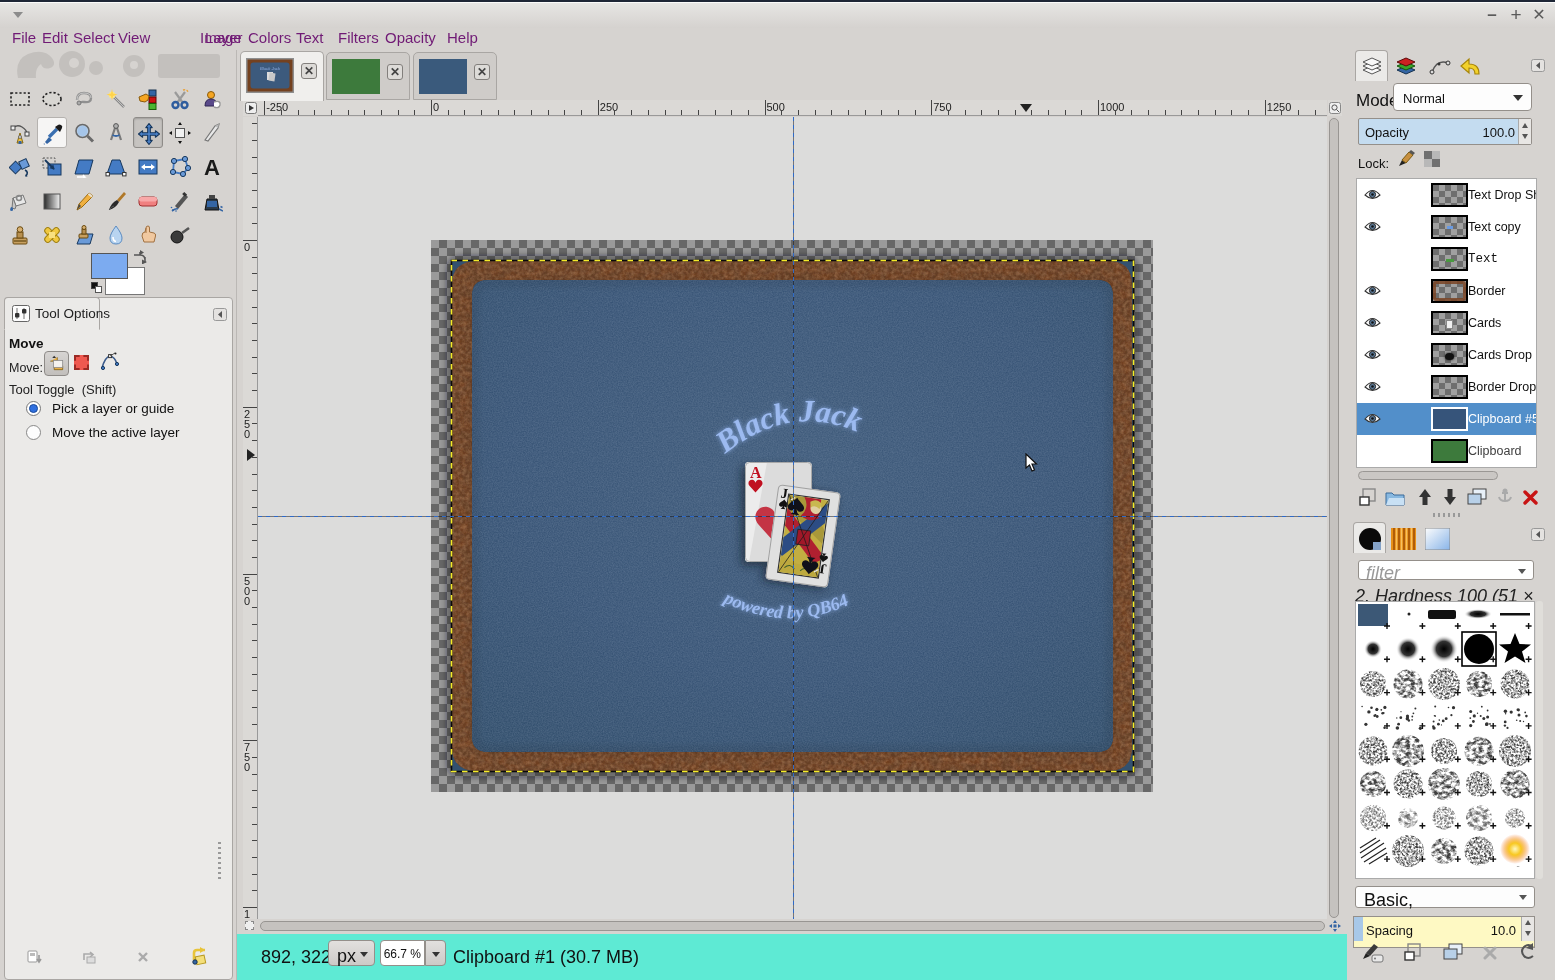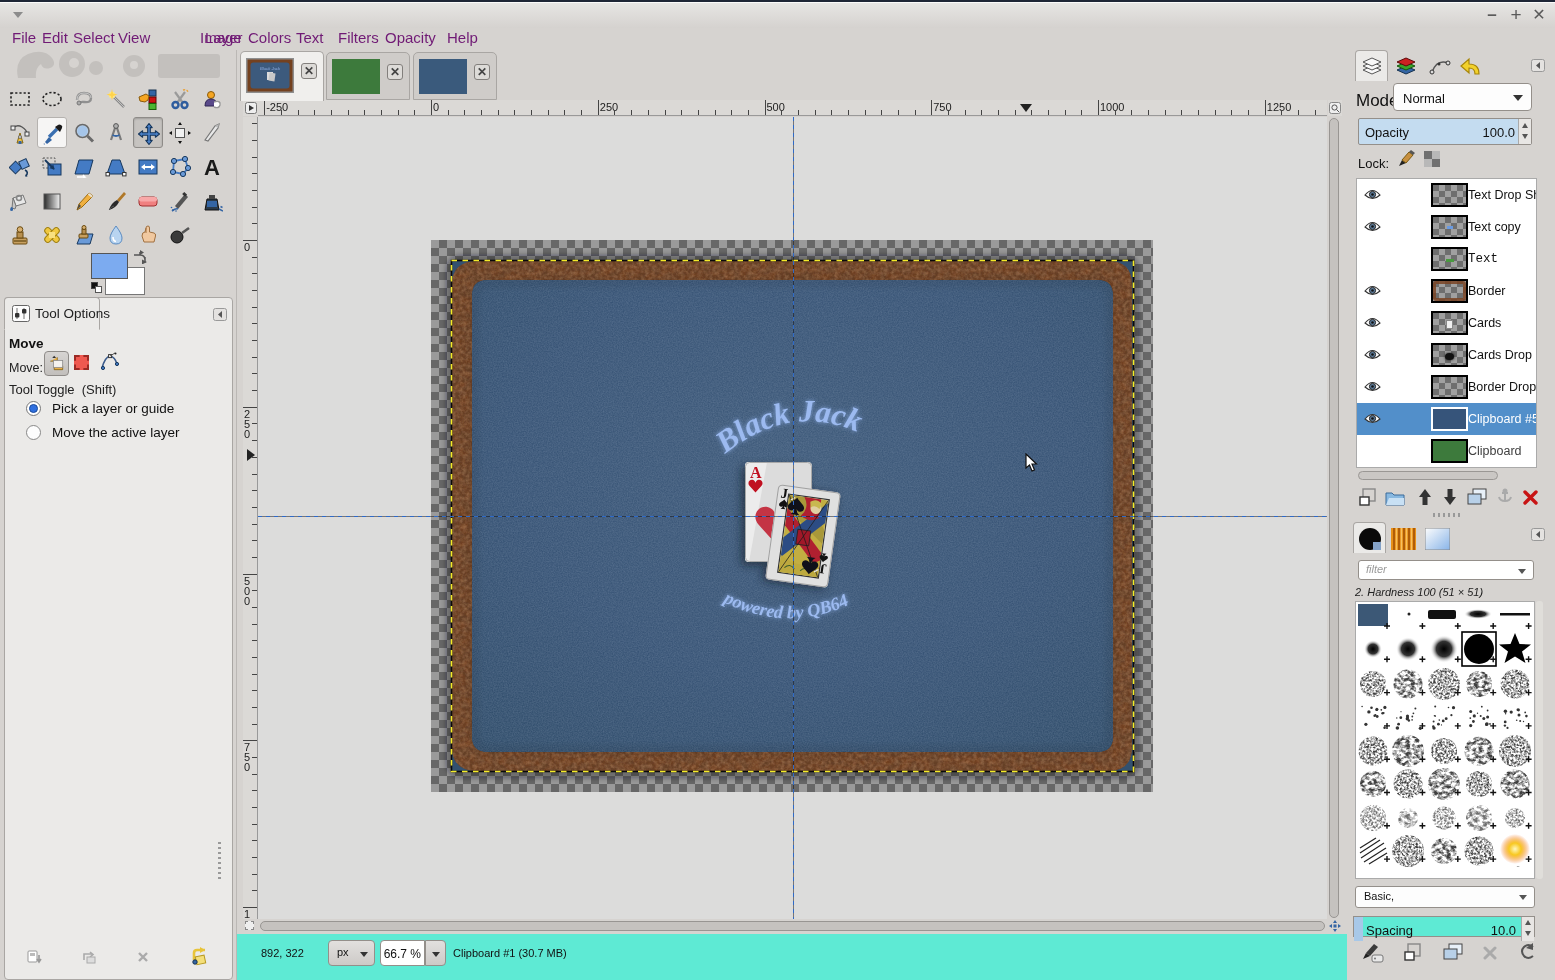--- a/index.html
+++ b/index.html
@@ -42,21 +42,21 @@
       background:#c5c2bf; border:1px solid #989592; border-radius:5px; }
   #hscroll { left:258px; top:919px; width:1069px; height:14px; background:#d6d3d0; }
   #hscroll .sthumb { position:absolute; left:2px; top:2px; width:1065px; height:10px;
       background:#c5c2bf; border:1px solid #989592; border-radius:5px; }
   #statusbar { left:237px; top:934px; width:1110px; height:46px; background:#5eead4; }
   #rightpanel { left:1347px; top:50px; width:208px; height:930px; background:#d6d3d0; }
   .guideV { position:absolute; width:1px;
       background:repeating-linear-gradient(to bottom,#2e6ac8 0 4px, rgba(15,15,20,0.5) 4px 8px); }
   .guideH { position:absolute; height:1px;
       background:repeating-linear-gradient(to right,#2e6ac8 0 4px, rgba(15,15,20,0.5) 4px 8px); }
-  .ditem { position:absolute; font-size:11px; color:#111; }
+  .ditem { position:absolute; font-size:18px; color:#111; }
 </style></head>
 <body>
 
 <div class="abs" id="titlebar">
   <div class="tri"></div>
   <div class="winbtn" style="right:53px;font-weight:bold;">–</div>
   <div class="winbtn" style="right:29px;font-size:19px;">+</div>
   <div class="winbtn" style="right:6px;font-size:16px;">✕</div>
 </div>
 <div class="abs" id="menubar">
@@ -1090,21 +1090,21 @@
         <path d="M101.8 254.09999999999997 L101.8 260.09999999999997 M98.8 257.09999999999997 L104.8 257.09999999999997" stroke="#111" stroke-width="1.4"></path>
         <path d="M137.2 254.09999999999997 L137.2 260.09999999999997 M134.2 257.09999999999997 L140.2 257.09999999999997" stroke="#111" stroke-width="1.4"></path>
         <path d="M172.6 254.09999999999997 L172.6 260.09999999999997 M169.6 257.09999999999997 L175.6 257.09999999999997" stroke="#111" stroke-width="1.4"></path>
       </svg></div>
     <div class="abs" style="left:189px;top:551px;width:7px;height:278px;background:#e0deda;border-radius:3px;"></div>
 <div class="abs" style="left:8px;top:836px;width:180px;height:22px;background:#fdfdfd;border:1px solid #948f8a;border-radius:3px;">
   <div class="ditem" style="left:8px;top:3px;">Basic,</div>
   <div class="abs" style="right:7px;top:8px;width:0;height:0;border-left:4px solid transparent;border-right:4px solid transparent;border-top:5px solid #555;"></div>
 </div>
 
-<div class="abs" style="left:6px;top:866px;width:182px;height:21px;border:1px solid #948f8a;background:#5eead4;">
+<div class="abs" style="left:6px;top:866px;width:182px;height:32px;border:1px solid #948f8a;background:#fef9c3;">
   <div class="abs" style="left:0;top:0;width:9px;height:24px;background:#a8c8e8;"></div>
   <div class="ditem" style="left:12px;top:6px;font-size:13px;">Spacing</div>
   <div class="ditem" style="right:18px;top:6px;font-size:13px;">10.0</div>
   <div class="abs" style="right:0;top:0;width:13px;height:24px;background:#e8e6e4;border-left:1px solid #aaa;">
     <div class="abs" style="left:3px;top:3px;width:0;height:0;border-left:3.5px solid transparent;border-right:3.5px solid transparent;border-bottom:5px solid #555;"></div>
     <div class="abs" style="left:3px;top:14px;width:0;height:0;border-left:3.5px solid transparent;border-right:3.5px solid transparent;border-top:5px solid #555;"></div>
   </div>
 </div>
 
 <svg class="abs" style="left:15px;top:893px;" width="22" height="20" viewBox="0 0 22 20">

